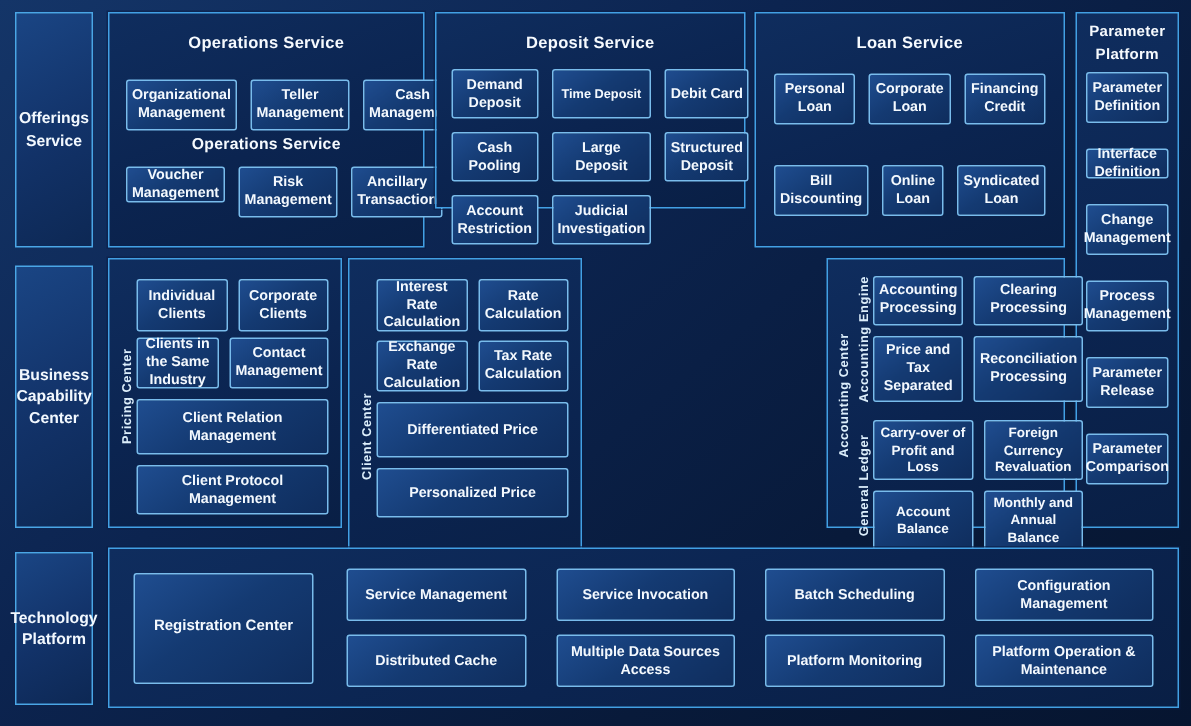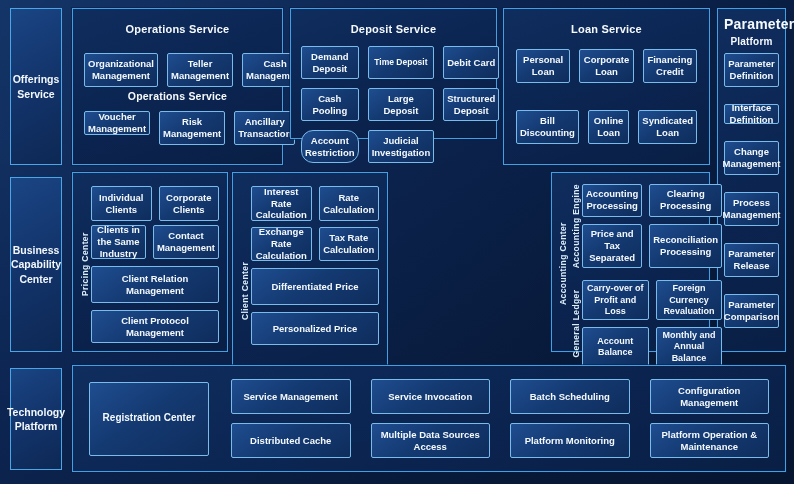--- a/index.html
+++ b/index.html
@@ -83,41 +83,41 @@
 
   <div class="panel dep-pad" style="left:290px;top:8px;width:207px;height:131px;">
     <div class="ptitle" style="margin-top:7px;">Deposit Service</div>
     <div class="grid3" style="margin-top:11px;row-gap:9px;">
       <div class="box" style="height:33px;">Demand Deposit</div>
       <div class="box" style="height:33px;font-size:8.5px;">Time Deposit</div>
       <div class="box" style="height:33px;">Debit Card</div>
       <div class="box" style="height:33px;">Cash Pooling</div>
       <div class="box" style="height:33px;">Large Deposit</div>
       <div class="box" style="height:33px;">Structured Deposit</div>
-      <div class="box" style="height:33px;border-radius:12px;">Account Restriction</div>
+      <div class="box" style="height:33px;">Account Restriction</div>
       <div class="box" style="height:33px;">Judicial Investigation</div>
     </div>
   </div>
 
   <div class="panel" style="left:503px;top:8px;width:207px;height:157px;padding:7px 12px 0 12px;">
     <div class="ptitle" style="margin-top:7px;">Loan Service</div>
     <div class="grid3" style="margin-top:14px;">
       <div class="box" style="height:34px;">Personal Loan</div>
       <div class="box" style="height:34px;">Corporate Loan</div>
       <div class="box" style="height:34px;">Financing Credit</div>
     </div>
     <div class="grid3" style="margin-top:27px;">
       <div class="box" style="height:34px;">Bill Discounting</div>
       <div class="box" style="height:34px;">Online Loan</div>
       <div class="box" style="height:34px;">Syndicated Loan</div>
     </div>
   </div>
 
   <div class="panel" style="left:717px;top:8px;width:69px;height:344px;padding:7px 6px 0 6px;">
-    <div class="ptitle" style="font-size:14px;">Parameter</div>
+    <div class="ptitle" style="font-size:10px;">Parameter</div>
     <div class="ptitle" style="font-size:10px;margin-top:4px;">Platform</div>
     <div style="display:flex;flex-direction:column;gap:17px;margin-top:6px;">
       <div class="box" style="height:34px;">Parameter Definition</div>
       <div class="box" style="height:20px;">Interface Definition</div>
       <div class="box" style="height:34px;">Change Management</div>
       <div class="box" style="height:34px;">Process Management</div>
       <div class="box" style="height:34px;">Parameter Release</div>
       <div class="box" style="height:34px;">Parameter Comparison</div>
     </div>
   </div>

